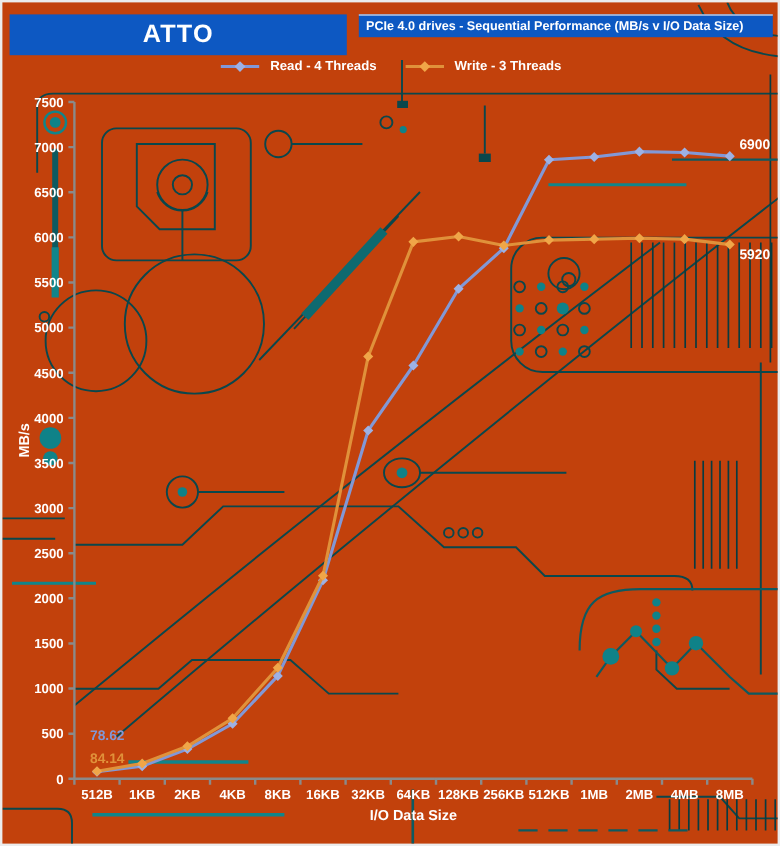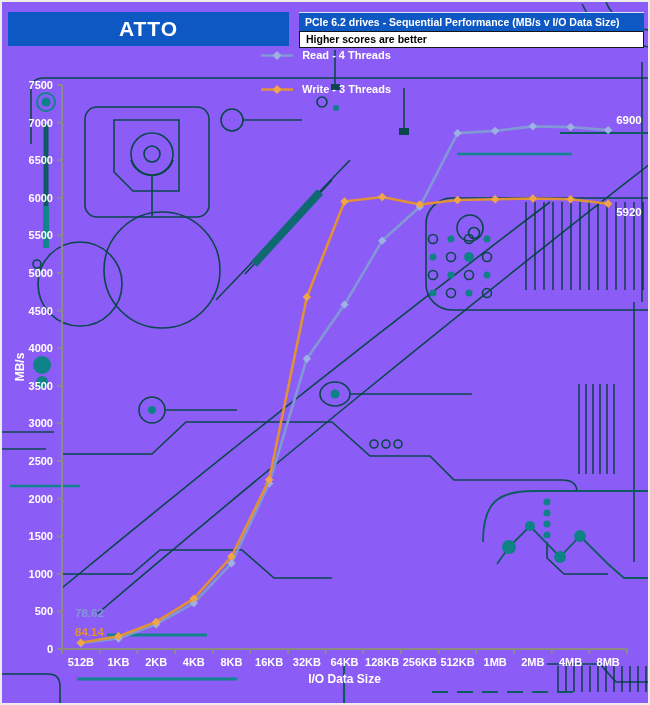--- a/index.html
+++ b/index.html
@@ -1,18 +1,18 @@
 <!DOCTYPE html>
 <html><head>
 <meta charset="utf-8">
 <style>
   html,body{margin:0;padding:0;background:#111;}
   .frame{
     position:relative;width:650px;height:705px;box-sizing:border-box;
-    background:#8b5cf6;border:2px solid #ececec;overflow:hidden;
+    background:#c2410c;border:2px solid #ececec;overflow:hidden;
     font-family:"Liberation Sans",sans-serif;
   }
   .bg,#chart{position:absolute;left:0;top:0;}
   .bg{z-index:0;}
   #chart{z-index:2;}
   .header{position:absolute;top:10px;left:6px;right:4px;display:flex;gap:10px;z-index:5;}
   .atto-box{
     flex:0 0 281px;height:34px;display:flex;align-items:center;justify-content:center;
     color:#fff;font-weight:bold;font-size:21px;letter-spacing:1px;
   }
@@ -20,21 +20,21 @@
   .title-bar{
     height:16px;line-height:16px;color:#fff;font-weight:bold;font-size:10.5px;
     padding:1px 4px 1px 6px;border-top:1px solid #dfe5ee;white-space:nowrap;overflow:hidden;
   }
   .subtitle-bar{
     height:13px;line-height:13px;background:#fff;color:#000;font-weight:bold;font-size:10.5px;
     padding:1px 6px;border:1px solid #15151a;white-space:nowrap;
   }
   .legend{
     position:absolute;top:47px;left:0;right:0;display:flex;justify-content:center;
-    align-items:center;gap:22px;z-index:5;flex-direction:column;
+    align-items:center;gap:22px;z-index:5;
   }
   .legend-item{display:flex;align-items:center;gap:7px;color:#fff;font-weight:bold;font-size:11px;}
   .tick{font-family:"Liberation Sans",sans-serif;font-weight:bold;font-size:11px;fill:#fff;}
   .axis-title{font-family:"Liberation Sans",sans-serif;font-weight:bold;font-size:12px;fill:#fff;}
   .ann{font-family:"Liberation Sans",sans-serif;font-weight:bold;font-size:11.5px;}
 </style>
 </head>
 <body>
 
 <div class="frame">
@@ -146,22 +146,21 @@
       <rect x="397" y="126" width="10" height="7"></rect>
       <rect x="329" y="82" width="9" height="6"></rect>
     </g>
   </svg>
 
   <div class="header">
     <div class="atto-box" style="background: rgb(13, 88, 194);">
       <span>ATTO</span>
     </div>
     <div class="titles">
-      <div class="title-bar" style="background: rgb(13, 88, 194);">PCIe 6.2 drives - Sequential Performance (MB/s v I/O Data Size)</div>
-      <div class="subtitle-bar">Higher scores are better</div>
+      <div class="title-bar" style="background: rgb(13, 88, 194);">PCIe 4.0 drives - Sequential Performance (MB/s v I/O Data Size)</div>
     </div>
   </div>
 
   <div class="legend" id="legend">
       <span class="legend-item">
         <svg width="36" height="11">
           <line x1="2" y1="5.5" x2="34" y2="5.5" stroke="#8298d6" stroke-width="2.5"></line>
           <path d="M18,1 L22.5,5.5 L18,10 L13.5,5.5 Z" fill="#9db1e4"></path>
         </svg>
         <span>Read - 4 Threads</span>

